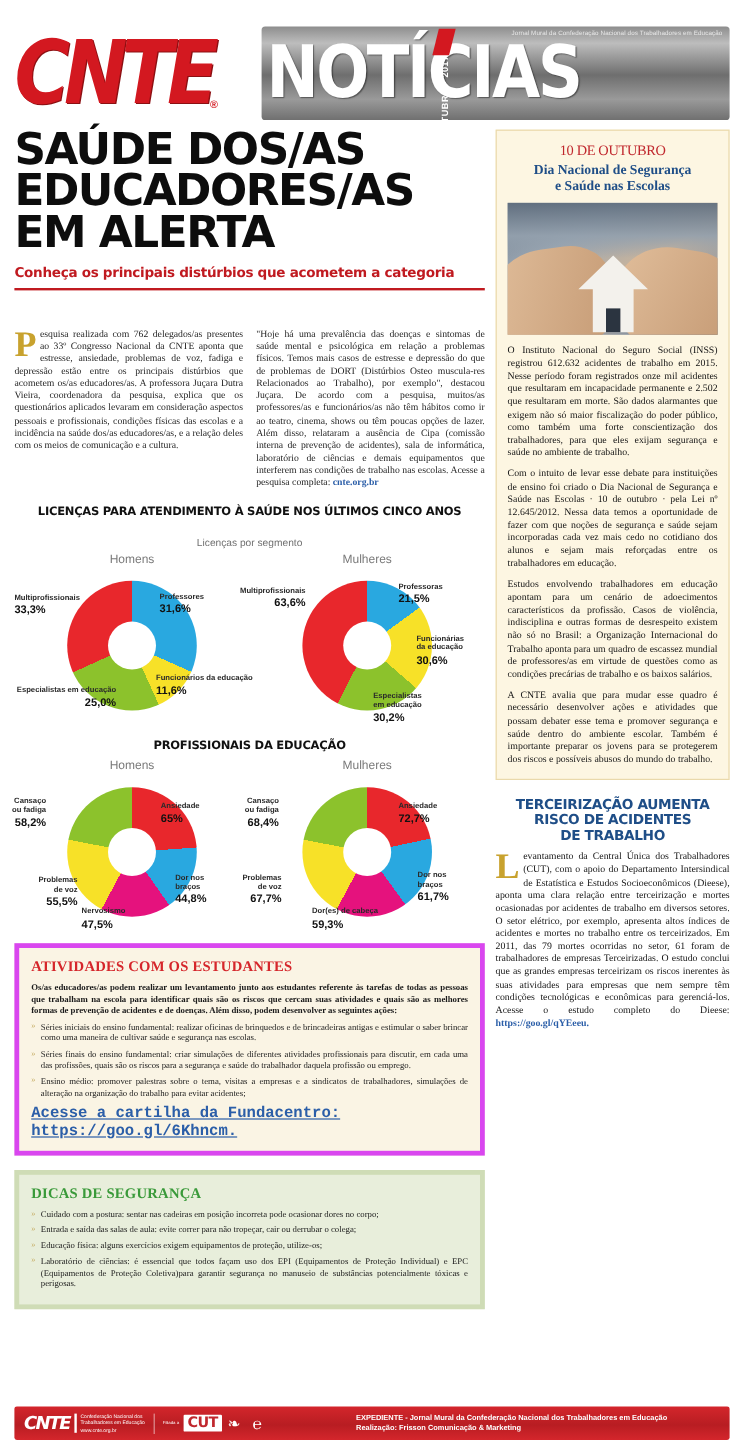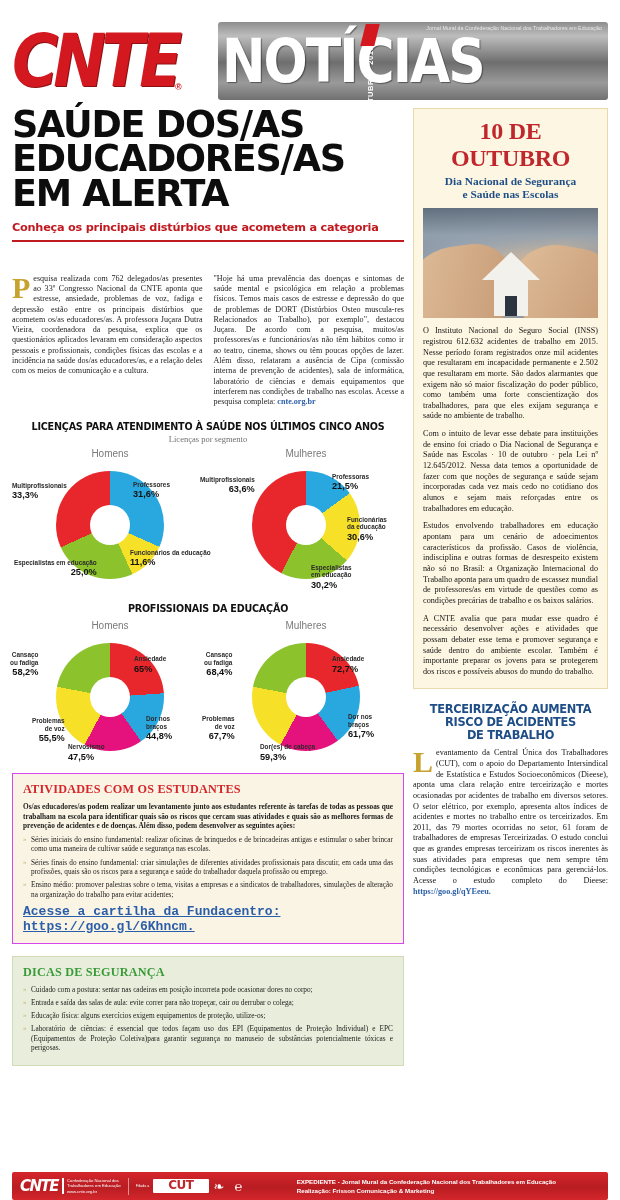--- a/index.html
+++ b/index.html
@@ -162,24 +162,24 @@
     font-family: "DejaVu Sans", sans-serif;
     font-weight: bold;
     font-size: 9.6px;
     color: #111;
     letter-spacing: -.2px;
     margin-top: 14px;
     line-height: 1.18;
   }
   .chart-subtitle {
     text-align: center;
-    font-family: Liberation Serif, serif;
+    font-family: Liberation Sans, sans-serif;
     font-size: 8.5px;
     color: #6f6f6f;
-    margin-top: 1px;
+    margin-top: 14px;
   }
   .chart-pair { display: flex; margin-top: 4px; }
   .chart-unit { flex: 1; position: relative; }
   .chart-gender {
     text-align: center;
     font-size: 10px;
     color: #7a7a7a;
     font-family: "Liberation Sans", sans-serif;
     margin-bottom: 2px;
   }
@@ -218,21 +218,21 @@
     font-size: 9.2px;
     color: #111;
     margin-top: 1px;
   }
   .lbl.r { text-align: right; }
 
   
   .box {
     margin-top: 12px;
     padding: 8px 10px 9px 10px;
-    border: 1px solid #d946ef;
+    border: 4px solid #d946ef;
   }
   .box-cream { background: #faf4e4; }
   .box-green { background: #e8eedb; border-color: #cfdcb6; }
   .box-title {
     font-family: "Liberation Serif", serif;
     font-weight: bold;
     font-size: 12.2px;
     letter-spacing: .2px;
     margin-bottom: 5px;
   }
@@ -273,22 +273,22 @@
 
   
   .side-panel {
     background: #fdf6e2;
     border: 1px solid #ead9ab;
     padding: 9px 9px 10px 9px;
   }
   .side-date {
     text-align: center;
     font-family: "Liberation Serif", serif;
-    font-weight: bold;
-    font-size: 24px;
+    font-weight: normal;
+    font-size: 12px;
     color: #c0272d;
     letter-spacing: -.3px;
   }
   .side-sub {
     text-align: center;
     font-family: "Liberation Serif", serif;
     font-weight: bold;
     font-size: 11.4px;
     color: #1f4e87;
     line-height: 1.15;
@@ -379,21 +379,21 @@
     margin-left: 4px;
     font-size: 4.2px; color: #fff; line-height: 1.25;
     border-left: 2px solid #fff;
     padding-left: 3px;
   }
   .f-sep { width: 1px; height: 17px; background: rgba(255,255,255,.5); margin: 0 7px; }
   .f-cut-box {
     background: #fff; color: #c0272d;
     font-family: "DejaVu Sans", sans-serif;
     font-weight: bold; font-size: 12px;
-    padding: 0 15px; line-height: 1.15;
+    padding: 0 3px; line-height: 1.15;
     letter-spacing: -.5px;
     border-radius: 1px;
   }
   .f-tiny { font-size: 3.6px; color: #fff; line-height: 1.2; margin-right: 4px; }
   .f-mark { color:#fff; font-size: 13px; margin: 0 5px; }
   .f-exp {
     margin-left: auto;
     text-align: left;
     color: #fff;
     font-family: "Liberation Sans", sans-serif;

